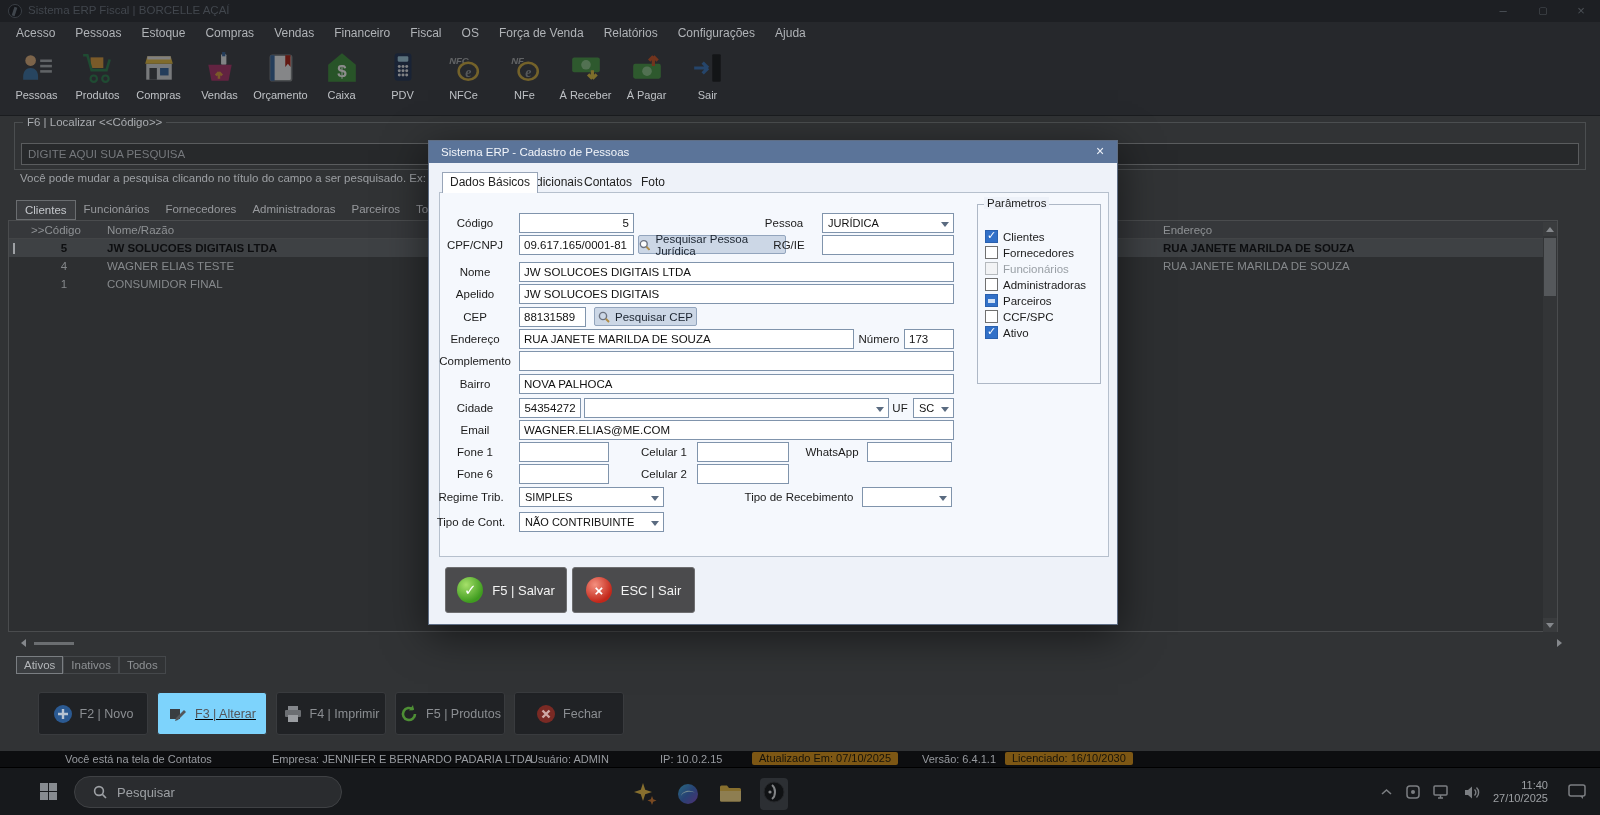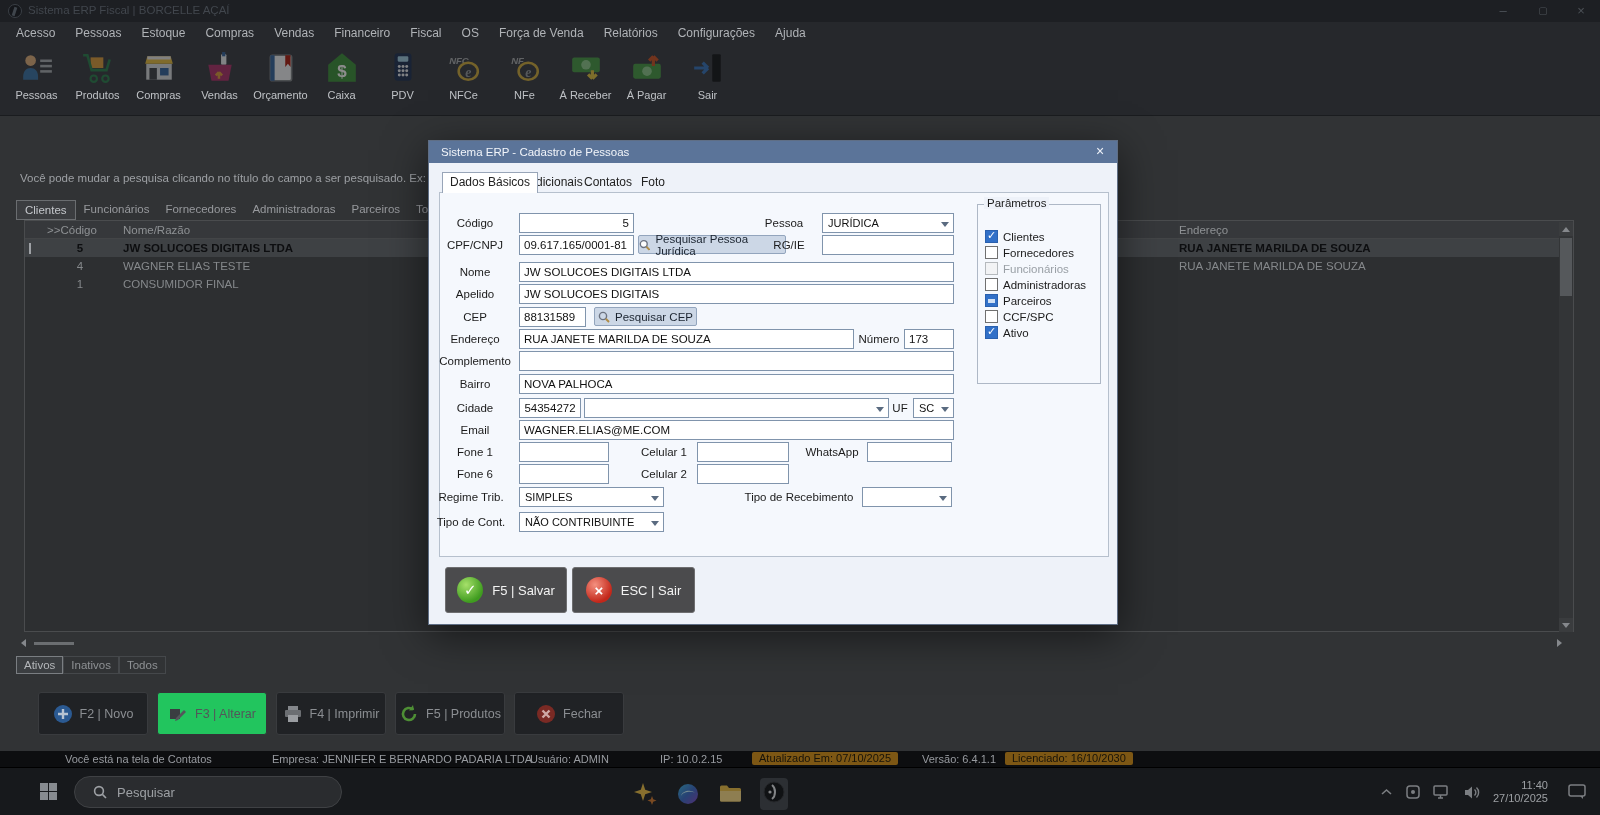--- a/index.html
+++ b/index.html
@@ -32,21 +32,21 @@
   #searchfield { position:absolute; left:6px; top:20px; width:1558px; height:22px; background:#27292b;
                  border:1px solid #5a5c5e; color:#75787c; font-size:11.5px; padding:0 6px;
                  font-family:"Liberation Sans",sans-serif; }
   #searchfield::placeholder { color:#75787c; opacity:1; }
   #hint { position:absolute; left:20px; top:56px; font-size:11.5px; color:#9da0a4; white-space:nowrap; }
 
   #ftabs { position:absolute; left:16px; top:84px; display:flex; }
   .ftab { font-size:11.5px; color:#97999d; padding:3px 8px; }
   .ftab[data-state="active"] { color:#c5c8cc; background:#3b3d40; border:1px solid #6a6d70; }
 
-  #grid { position:absolute; left:24px; top:104px; width:1550px; height:412px; background:#2d2f31;
+  #grid { position:absolute; left:8px; top:104px; width:1550px; height:412px; background:#2d2f31;
           border:1px solid #4a4c4e; }
   .grow { display:grid; grid-template-columns:16px 78px 1056px auto; height:18px; align-items:center; }
   .ghead { background:#36383b; color:#8e9194; font-size:11.5px; height:18px; border-bottom:1px solid #434547;}
   .ghead .gc { padding-left:4px; }
   .gc { font-size:11.5px; color:#85888b; white-space:nowrap; overflow:hidden; }
   .gc.cod { text-align:center; }
   .grow[data-state="selected"] { background:#3e4144; }
   .grow[data-state="selected"] .gc { color:#0d0e10; font-weight:bold; }
   .grow[data-state="selected"] .tind::after { content:""; display:block; margin-left:4px; width:2px; height:11px; background:#9ea1a5; }
   .tri { width:0; height:0; }
@@ -59,21 +59,21 @@
   #hthumb { position:absolute; left:18px; top:6px; width:40px; height:3px; background:#6b6e71; }
 
   #stabs { position:absolute; left:16px; top:540px; display:flex; }
   .stab { font-size:11.5px; color:#8e9194; padding:2px 7px; border:1px solid #45484b; }
   .stab[data-state="active"] { color:#b4b7ba; background:#3b3e41; border-color:#7a7e82; }
 
   #actions { position:absolute; left:38px; top:576px; display:flex; gap:9px; }
   .abtn { width:110px; height:43px; background:#202225; border:1px solid #393b3e; border-radius:3px;
           display:flex; align-items:center; justify-content:center; gap:7px; }
   .abtn .al { font-size:12.5px; color:#8b8e92; white-space:nowrap; }
-  .abtn[data-state="disabled"] { background:#22c55e; border-color:#323437; }
+  .abtn[data-state="disabled"] { background:#7dd3fc; border-color:#323437;text-decoration:underline; }
   .abtn[data-state="disabled"] .al { color:#53565a; }
 
   #statusbar { position:absolute; left:0; top:751px; width:1600px; height:16px; background:#0d0e10; }
   #statusbar span { position:absolute; top:2px; font-size:11px; color:#989ba0; white-space:nowrap; }
   #statusbar .chip { background:#7d5714; color:#171309; padding:0 7px; border-radius:2px; top:1px; height:13px; line-height:13px; }
 
   
   #taskbar { position:absolute; left:0; top:767px; width:1600px; height:48px; background:#17191c; border-top:1px solid #000; }
   #startbtn { position:absolute; left:40px; top:15px; width:17px; height:17px; display:grid;
               grid-template-columns:8px 8px; grid-template-rows:8px 8px; gap:1px; }
@@ -260,20 +260,24 @@
     <div class="tbitem">
       <svg viewBox="0 0 32 32">
           <rect x="20" y="3" width="8" height="26" rx="1" fill="#23262b"></rect>
           <path d="M3 16h13m0 0l-5-5m5 5l-5 5" stroke="#3a7fd0" stroke-width="3" fill="none"></path>
         </svg>
       <span class="tlab">Sair</span>
     </div>
   </div>
 
   <div id="content">
+    <div id="locbox">
+      <span class="leg">F6 | Localizar &lt;&lt;Código&gt;&gt;</span>
+      <input id="searchfield" type="text" placeholder="DIGITE AQUI SUA PESQUISA" style="">
+    </div>
     <div id="hint">Você pode mudar a pesquisa clicando no título do campo a ser pesquisado. Ex: Razão/</div>
 
     <div id="ftabs">
       <span class="ftab" data-state="active">Clientes</span>
       <span class="ftab" data-state="">Funcionários</span>
       <span class="ftab" data-state="">Fornecedores</span>
       <span class="ftab" data-state="">Administradoras</span>
       <span class="ftab" data-state="">Parceiros</span>
       <span class="ftab" data-state="">Todos</span>
     </div>

